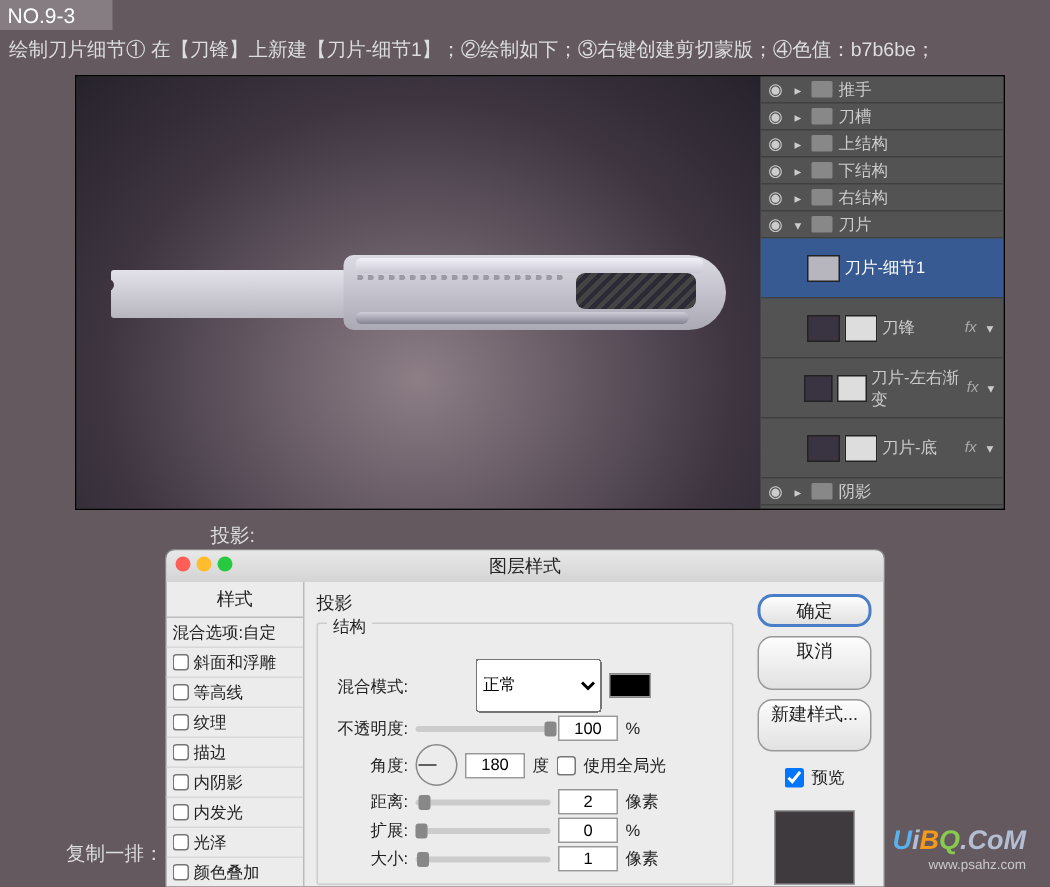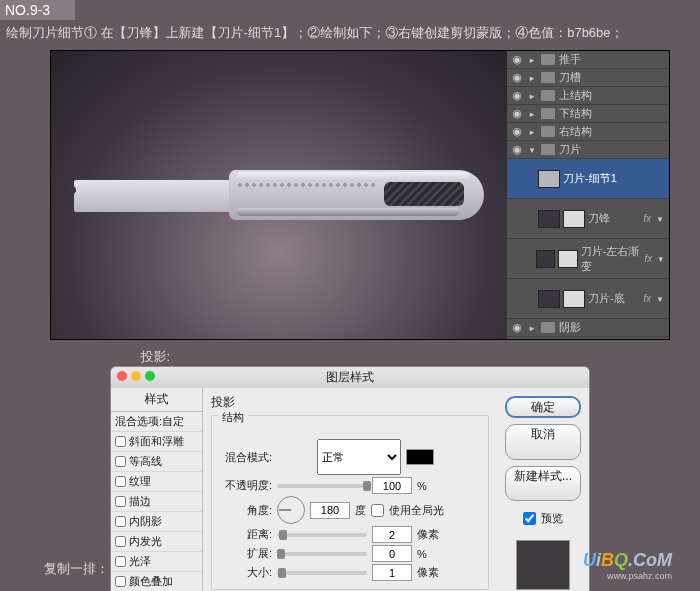--- a/index.html
+++ b/index.html
@@ -57,21 +57,21 @@
 .slider { width: 90px; height: 4px; background: #ccc; position: relative; border-radius: 2px; }
 .slider .thumb-s { position: absolute; top: -3px; width: 8px; height: 10px; background: #888; border-radius: 2px; }
 .color-swatch { width: 28px; height: 16px; border: 1px solid #999; background: #000; }
 .angle-dial { width: 28px; height: 28px; border: 1px solid #888; border-radius: 50%; position: relative; }
 .angle-dial::after { content: ''; position: absolute; left: 50%; top: 50%; width: 12px; height: 1px; background: #333; transform: translate(-100%, -50%); }
 .right-btns { width: 92px; padding: 8px 8px; display: flex; flex-direction: column; gap: 6px; align-items: center; }
 .btn { width: 76px; height: 36px; background: linear-gradient(#fdfdfd, #e1e1e1); border: 1px solid #999; border-radius: 10px; font-size: 12px; text-align: center; line-height: 18px; }
 .btn.primary { border: 2px solid #4a7dc7; height: 22px; line-height: 18px; }
 .preview { width: 54px; height: 50px; border: 1px solid #999; background: #3e3a3d; margin-top: 6px; }
 .bottom-label { position: absolute; left: 44px; top: 560px; font-size: 13px; }
-.watermark { position: absolute; right: 28px; top: 550px; font-size: 18px; font-style: italic; font-weight: bold; color: rgba(200,215,240,0.8); }
+.watermark { position: absolute; right: 16px; top: 550px; font-size: 18px; font-style: italic; font-weight: bold; color: rgba(200,215,240,0.8); }
 .watermark .u { color: #5bb0ee; } .watermark .b { color: #f39a1a; } .watermark .q { color: #88c94f; }
 .watermark .sub { font-size: 9px; display: block; text-align: right; color: #c9c9c9; font-weight: normal; font-style: normal; }
 </style>
 </head>
 <body>
 
 <div class="topbar">NO.9-3</div>
 <div class="instruction">绘制刀片细节① 在【刀锋】上新建【刀片-细节1】；②绘制如下；③右键创建剪切蒙版；④色值：b7b6be；</div>
 
 <div class="main-area">

